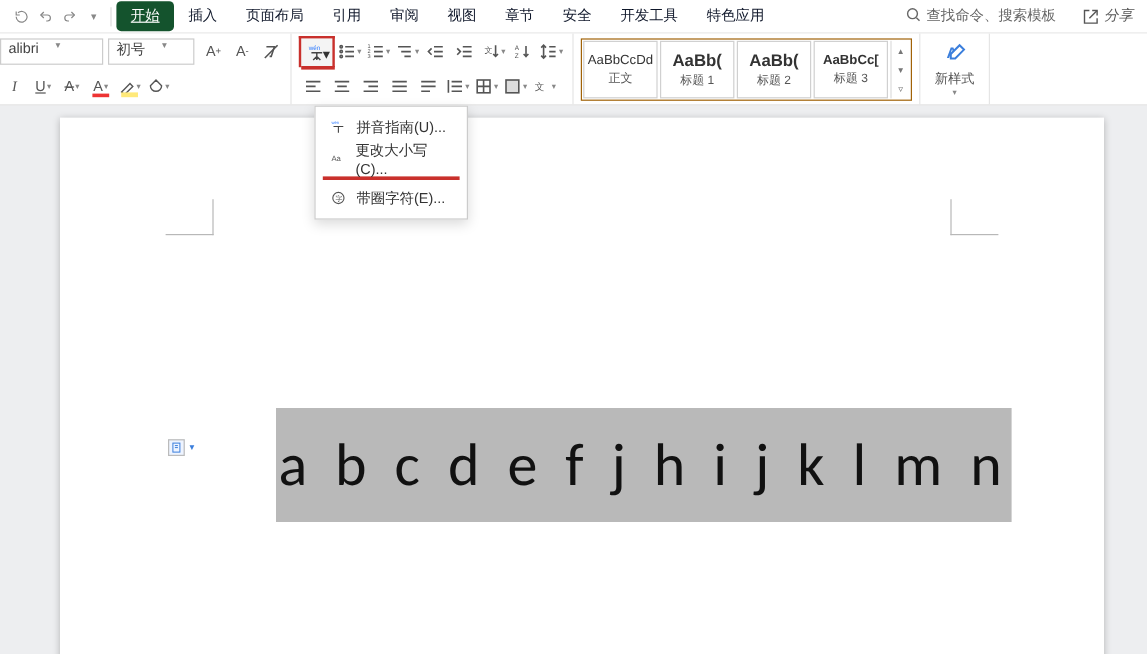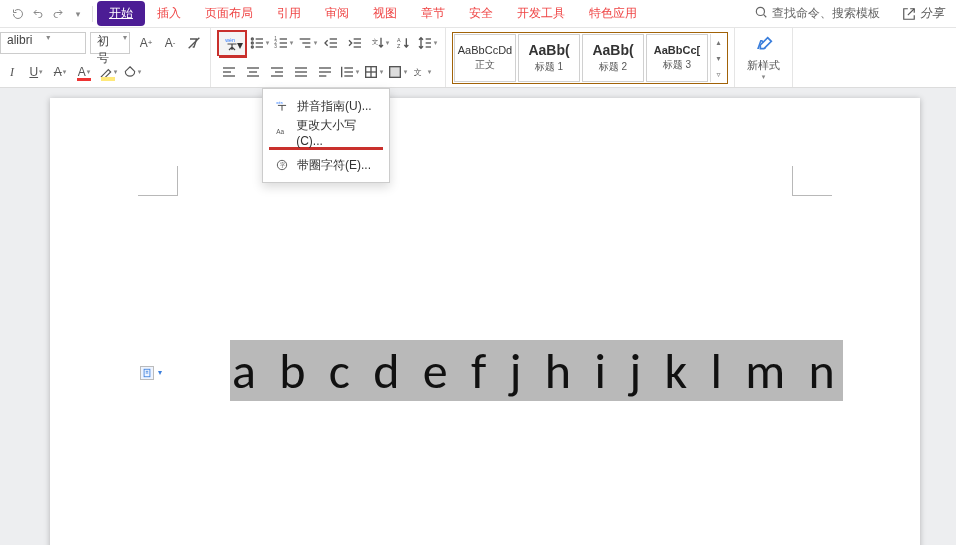--- a/index.html
+++ b/index.html
@@ -18,25 +18,25 @@
     height: 28px;
     background: #fff;
     border-bottom: 1px solid #e5e5e5;
     padding-left: 8px;
   }
   .menubar .sep-ico {
     width: 1px; height: 16px; background:#ddd; margin:0 4px;
   }
   .menubar .tab {
     padding: 4px 12px;
-    color:#ef4444;
+    color:#0f172a;
     cursor:pointer;
   }
   .menubar .tab.active {
-    background:#4c1d95;
+    background:#14532d;
     color:#fff;
     border-radius:4px;
     text-decoration:underline;
   }
   .menubar .left-ico {
     width:14px; height:14px; margin:0 3px; color:#888; display:inline-flex; align-items:center; justify-content:center;
   }
   .menubar .search {
     margin-left:auto; color:#666; display:flex; align-items:center; padding-right:10px;
   }
@@ -135,21 +135,21 @@
   .mark-tl { left:88px; top:85px; width:40px; height:32px; border-right:none; border-bottom:none; border-top:none; border-left:none; border-bottom:1px solid #b8b8b8; border-right:1px solid #b8b8b8;}
   .mark-tl { left:88px; top:68px; width:40px; height:30px; border:none; border-bottom:1px solid #b8b8b8; border-right:1px solid #b8b8b8;}
   .mark-tr { right:88px; top:68px; width:40px; height:30px; border:none; border-bottom:1px solid #b8b8b8; border-left:1px solid #b8b8b8;}
   .floating-ico {
     position:absolute; left:90px; top:268px; width:14px; height:14px;
     border:1px solid #bbb; background:#eef4ff; display:flex; align-items:center; justify-content:center;
     font-size:9px; color:#3a7edc;
   }
   .floating-caret { position:absolute; left:108px; top:270px; font-size:8px; color:#3a7edc;}
   .sel {
-    position:absolute; left:180px; top:242px; padding:0 2px;
+    position:absolute; left:180px; top:242px; padding:17px 2px;
     background:#b9b9b9; color:#111;
     font-family: "Calibri","Segoe UI",sans-serif;
     font-size:50px; letter-spacing:6px;
   }
 </style>
 </head>
 <body>
 
 <div class="menubar">
   <span class="left-ico">
@@ -202,21 +202,21 @@
 </div>
 
 <div class="ribbon">
 
   <div class="group font-group" style="flex-direction:column; align-items:flex-start; padding-left:0;">
     <div class="row">
       <div class="font-select" style="width:86px;">
         <span>alibri</span>
           <span class="caret">▾</span>
       </div>
-      <div class="font-select" style="width:40px;">
+      <div class="font-select" style="width:72px;">
         <span>初号</span>
           <span class="caret">▾</span>
       </div>
       <span class="tb-btn">A<sup style="font-size:8px;">+</sup></span>
       <span class="tb-btn">A<sup style="font-size:8px;">-</sup></span>
       <span class="tb-btn">
           <svg width="16" height="16" viewBox="0 0 24 24" fill="none" stroke="currentColor" stroke-width="2">
             <path d="M4 20 L20 4"></path>
             <path d="M6 6 h10 l-4 12 h-2"></path>
           </svg>

